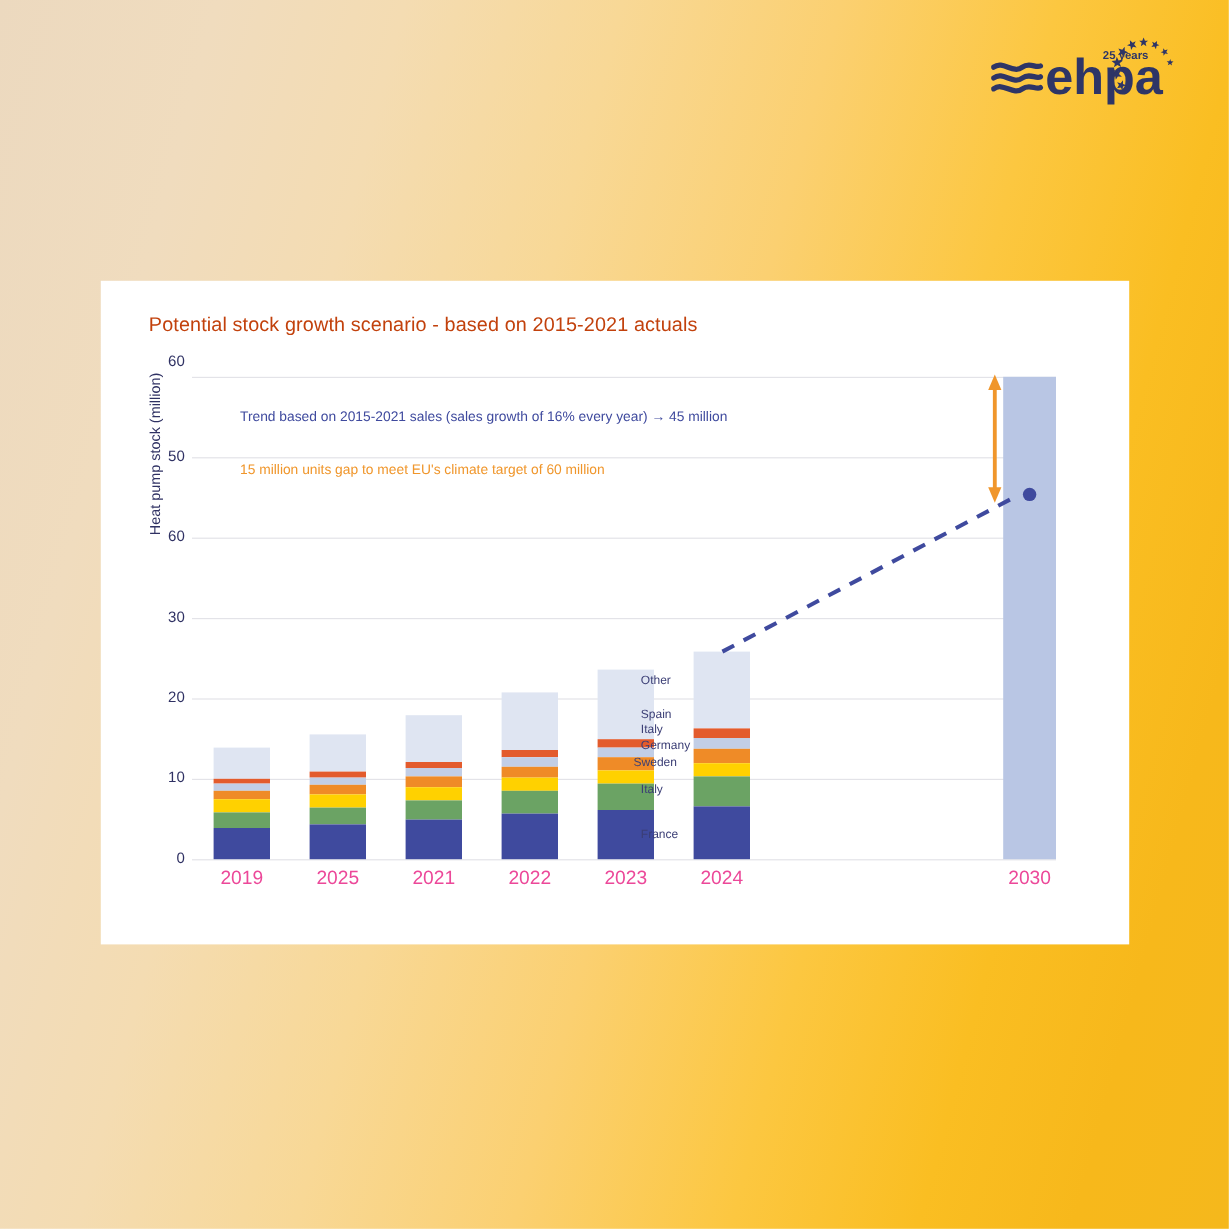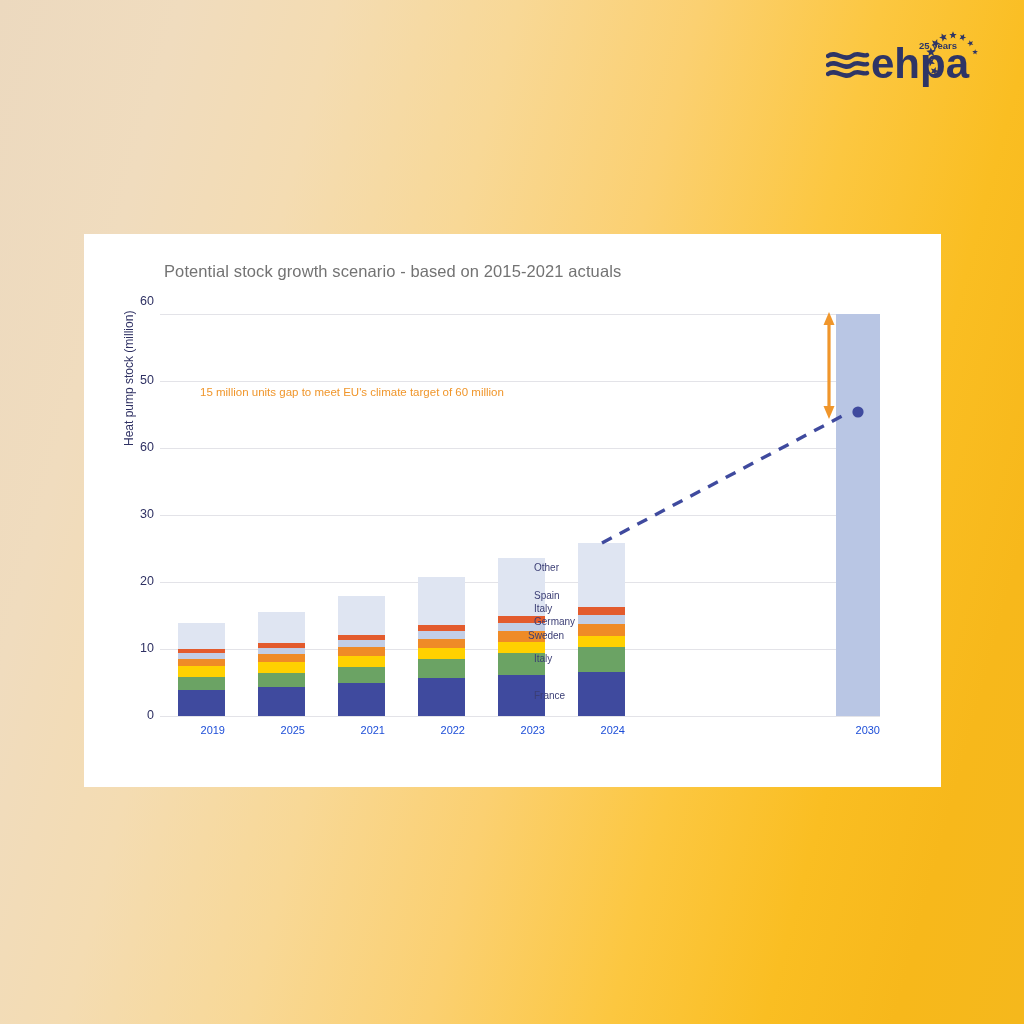--- a/index.html
+++ b/index.html
@@ -24,21 +24,21 @@
   
   #logo{position:absolute;left:826px;top:26px;width:158px;height:64px;}
   #logo svg{display:block;}
   
   #card{
     position:absolute;left:84px;top:234px;width:857px;height:553px;
     background:#ffffff;
   }
   #chart-title{
     position:absolute;left:40px;top:28px;
-    font-size:16.5px;color:#737373;letter-spacing:.1px;white-space:nowrap;margin-left:40px;
+    font-size:16.5px;color:#c2410c;letter-spacing:.1px;white-space:nowrap;
   }
   
   #plot{
     position:absolute;left:0;top:0;width:857px;height:553px;
   }
   .gridline{
     position:absolute;height:1px;background:#e3e3e8;
   }
   .ytick{
     position:absolute;width:34px;text-align:right;
@@ -46,22 +46,22 @@
   }
   #ylabel{
     position:absolute;left:38px;top:212px;
     font-size:12px;color:#2f3163;
     transform:rotate(-90deg);transform-origin:0 0;
     white-space:nowrap;
   }
   .bar{position:absolute;}
   .seg{position:absolute;left:0;width:100%;}
   .xtick{
-    position:absolute;text-align:right;
-    font-size:11px;color:#1d4ed8;
+    position:absolute;text-align:center;
+    font-size:16px;color:#ec4899;
   }
   .legend-lbl{
     position:absolute;font-size:10px;color:#3b3e75;white-space:nowrap;
   }
   .annot{
     position:absolute;font-size:11.5px;white-space:nowrap;
   }
   #annot1{color:#3f4a9e;}
   #annot2{color:#f0962b;margin-top:28px;}
   #future-bar{position:absolute;background:#b9c6e4;}
@@ -206,20 +206,21 @@
       </div>
 
       <div class="legend-lbl" style="left:450px;top:328px;">Other</div>
       <div class="legend-lbl" style="left:450px;top:356px;">Spain</div>
       <div class="legend-lbl" style="left:450px;top:369px;">Italy</div>
       <div class="legend-lbl" style="left:450px;top:382px;">Germany</div>
       <div class="legend-lbl" style="left:444px;top:396px;">Sweden</div>
       <div class="legend-lbl" style="left:450px;top:419px;">Italy</div>
       <div class="legend-lbl" style="left:450px;top:456px;">France</div>
 
+      <div class="annot" id="annot1" style="left:116px;top:108px;">Trend based on 2015-2021 sales (sales growth of 16% every year) → 45 million</div>
       <div class="annot" id="annot2" style="left:116px;top:124px;">15 million units gap to meet EU's climate target of 60 million</div>
 
       <svg id="overlay" viewBox="0 0 857 553">
         <line x1="518" y1="309" x2="762" y2="180" stroke="#3f4a9e" stroke-width="3.4" stroke-dasharray="11 9" stroke-linecap="butt"></line>
         <circle cx="774" cy="178" r="5.6" fill="#3f4a9e"></circle>
         <g stroke="#f0962b" stroke-width="3.2" fill="#f0962b">
           <line x1="745" y1="88" x2="745" y2="175"></line>
           <polygon points="745,78 739.5,91 750.5,91" stroke="none"></polygon>
           <polygon points="745,185 739.5,172 750.5,172" stroke="none"></polygon>
         </g>

